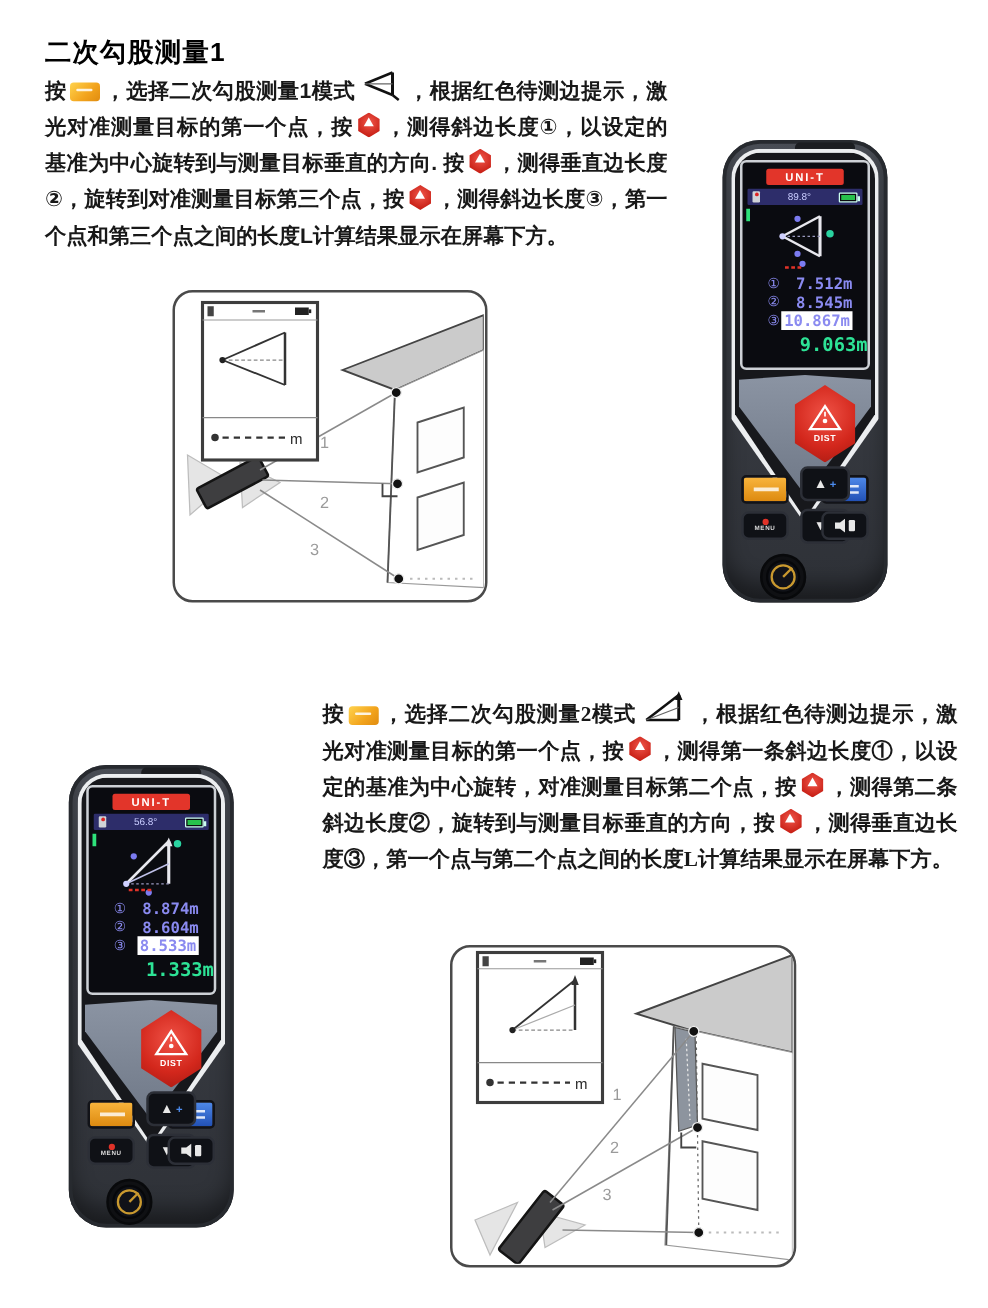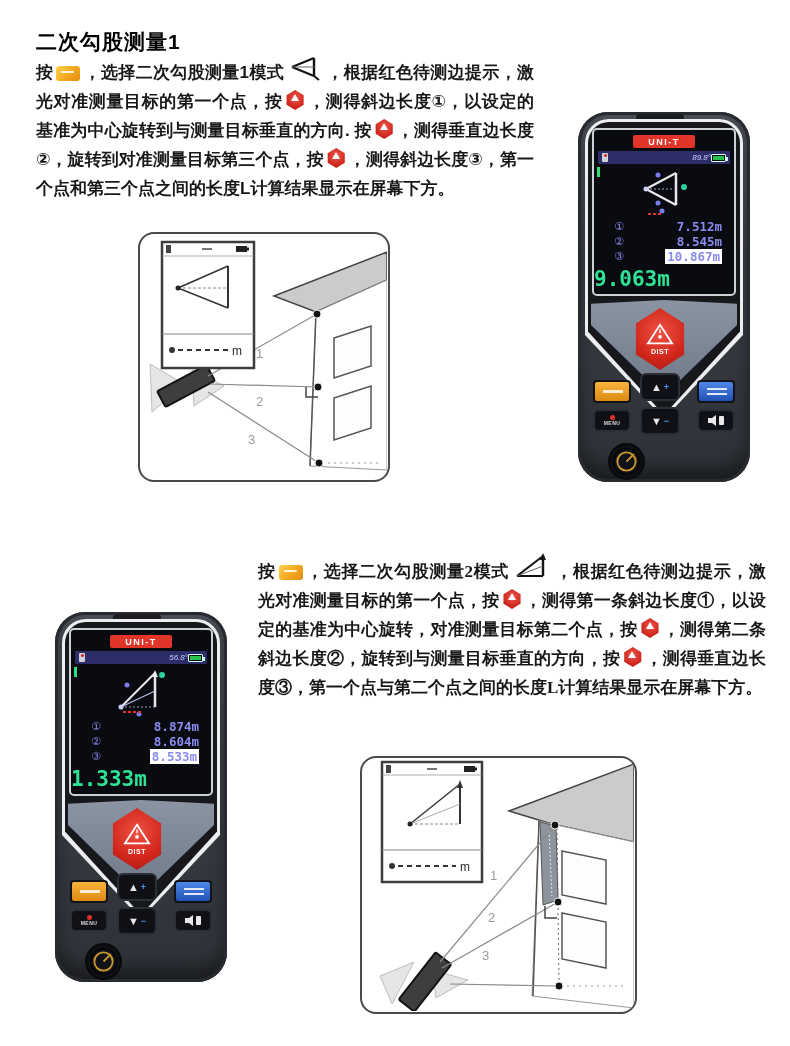--- a/index.html
+++ b/index.html
@@ -23,53 +23,53 @@
     border-left:4.5px solid transparent; border-right:4.5px solid transparent; border-bottom:7px solid #fff; }
   .mode-inline svg { display:block; }
 
   
   .diagram { position:absolute; border:2.5px solid #4a4a4a; border-radius:16px; background:#fff; overflow:hidden; }
   .diagram svg { display:block; }
   .dlabel { font-size:13px; fill:#9a9a9a; font-family:"Liberation Sans",sans-serif; }
   .dm { font-size:12px; fill:#2a2a2a; font-family:"Liberation Sans",sans-serif; }
 
   
-  .device { position:absolute; width:172px; height:370px; }
+  .device { position:absolute; width:132px; height:370px; }
   .dev-body { position:absolute; inset:0; border-radius:30px;
     background:linear-gradient(180deg,#4a4e56 0%,#393c43 40%,#2e3137 100%);
     box-shadow:inset 0 0 0 3px #272a2f, inset 0 -14px 18px rgba(0,0,0,.45); }
   .dev-top { position:absolute; top:2px; left:58px; width:48px; height:9px; background:#1b1d21; border-radius:4px; }
   .dev-chev-outer { position:absolute; top:7px; left:7px; right:7px; height:300px; background:#eceef0;
     border-radius:24px 24px 0 0; clip-path:polygon(0 0,100% 0,100% 72%,50% 100%,0 72%); }
   .dev-chev-inner { position:absolute; top:10px; left:10px; right:10px; height:293px; background:#17181c;
     border-radius:21px 21px 0 0; clip-path:polygon(0 0,100% 0,100% 71.5%,50% 100%,0 71.5%); }
   .dev-gray { position:absolute; top:188px; left:13px; right:13px; height:96px; background:linear-gradient(180deg,#8b94a3,#6f7887);
     clip-path:polygon(0 4%,50% 0,100% 4%,100% 26%,50% 100%,0 26%); }
 
   .screen { position:absolute; top:16px; left:14px; right:14px; height:168px; background:#0a0b10;
     border:2px solid #cdd1d6; border-radius:5px; overflow:hidden; }
   .scr-logo { margin:5px auto 0; width:62px; height:13px; background:#e2352a; border-radius:2px;
     color:#fff; font-size:9px; font-weight:800; letter-spacing:1.5px; display:flex; align-items:center; justify-content:center; }
   .scr-status { margin:3px 4px 0; height:13px; background:#2d2d6a; border-radius:1px;
     display:flex; align-items:center; padding:0 4px; }
-  .scr-status .angle { flex:1; text-align:right; color:#c9ccff; font-size:8px;font-style:italic; }
+  .scr-status .angle { flex:1; text-align:center; color:#c9ccff; font-size:8px; }
   .st-dev-ic { width:6px; height:9px; background:#cfd3d8; border-radius:1px; position:relative; }
   .st-dev-ic::after { content:""; position:absolute; top:1px; left:1.5px; width:3px; height:3px; background:#d22; border-radius:50%; }
   .battery { width:15px; height:8px; border:1px solid #cfe; border-radius:1px; position:relative; background:#0a0b10; }
   .battery::before { content:""; position:absolute; inset:1px; background:#27c24c; }
   .battery::after { content:""; position:absolute; right:-3px; top:2px; width:2px; height:4px; background:#cfe; }
   .laser-tick { position:absolute; left:3px; top:37px; width:3px; height:10px; background:#2ee27a; }
   .scr-mode { display:block; margin:3px auto 0; }
   .scr-rows { margin-top:2px; }
   .scr-row { height:15px; display:flex; align-items:center; padding-left:20px; }
   .scr-row .cnum { color:#8a8af0; font-size:11px; width:16px; font-family:"DejaVu Sans",sans-serif; }
   .scr-row .mval { margin-left:auto; margin-right:12px; color:#8a8af0; font-size:12.5px; font-weight:700;
     font-family:"DejaVu Sans Mono",monospace; }
   .scr-row .mval.hl { background:#ffffff; padding:0 2px; }
-  .scr-result { margin-top:3px; text-align:left; padding-right:0; color:#2de396; font-size:21px; font-weight:800;
+  .scr-result { margin-top:3px; text-align:right; padding-right:0; color:#2de396; font-size:15px; font-weight:800;
     font-family:"DejaVu Sans Mono",monospace; }
 
   .btn-dist { position:absolute; top:196px; left:54px; width:56px; height:62px;
     clip-path:polygon(50% 0,93% 25%,93% 75%,50% 100%,7% 75%,7% 25%);
     background:radial-gradient(circle at 50% 38%,#ef5246 0%,#d3271c 55%,#9f1710 100%);
     display:flex; flex-direction:column; align-items:center; justify-content:center; gap:1px; }
   .btn-dist .dist-label { color:#fff; font-size:7px; font-weight:800; letter-spacing:.5px; }
   .sidebtn { position:absolute; width:38px; height:23px; border:2px solid #121318; border-radius:4px; }
   .btn-orange { top:268px; left:15px; background:linear-gradient(180deg,#f8b43c,#dd8a10); position:absolute; }
   .btn-orange::after { content:""; position:absolute; left:8px; top:8px; width:20px; height:2.5px; background:rgba(255,255,255,.8); }

